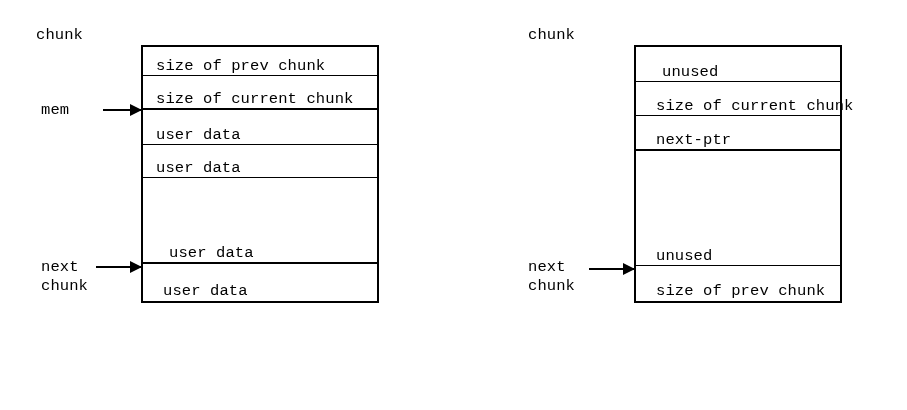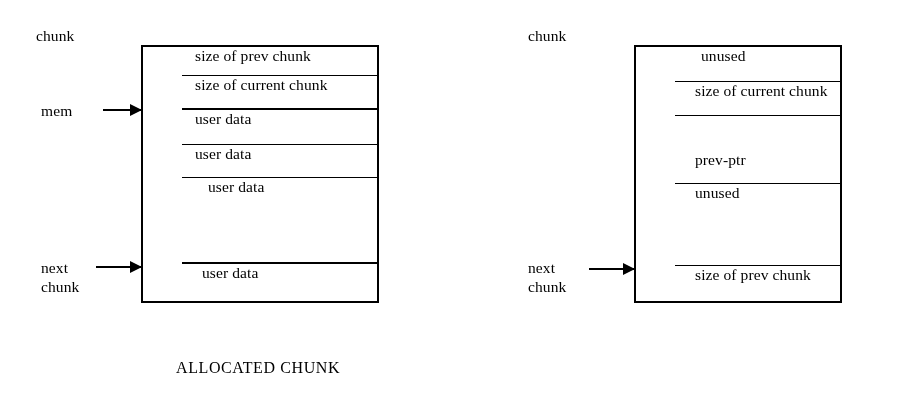--- a/index.html
+++ b/index.html
@@ -5,21 +5,21 @@
   html, body {
     margin: 0;
     padding: 0;
     background: #ffffff;
   }
   #canvas {
     position: relative;
     width: 907px;
     height: 410px;
     background: #ffffff;
-    font-family: Liberation Serif, serif;
+    font-family: Liberation Mono, monospace;
     color: #000000;
     overflow: hidden;
   }
 
   
   .abs { position: absolute; }
 
   .side-label {
     font-size: 15.5px;
     line-height: 19px;
@@ -42,22 +42,21 @@
     border: 2.5px solid #000000;
     background: #ffffff;
   }
 
   .chunk-row {
     position: absolute;
     left: 0;
     right: 0;
     box-sizing: border-box;
     display: flex;
-    align-items: flex-start;
-    margin-left: 39px;
+    align-items: flex-end;
   }
   .chunk-row.div-thin  { border-bottom: 1.6px solid #000000; }
   .chunk-row.div-thick { border-bottom: 2.6px solid #000000; }
   .chunk-row.div-none  { border-bottom: none; }
 
   .row-label {
     font-size: 15.5px;
     color: #000000;
     white-space: pre;
     letter-spacing: 0.1px;
@@ -120,43 +119,42 @@
 
     <div class="chunk-row div-thick" style="top:131px; height:86px;">
       <span class="row-label indent-c">user data</span>
     </div>
 
     <div class="chunk-row div-none" style="top:217px; height:36px;">
       <span class="row-label indent-b">user data</span>
     </div>
   </div>
 
-  <div class="abs caption" style="left:176px; top:359px;">ALLOCATED CHUNK</div>
 
   <div class="abs side-label" style="left:528px; top:26px;">chunk</div>
 
   <div class="abs side-label" style="left:528px; top:258px;">next</div>
   <div class="abs side-label" style="left:528px; top:277px;">chunk</div>
 
   <div class="arrow" style="left:589px; top:268px; width:45px;"></div>
 
   <div class="chunk-box" style="left:634px; top:45px; width:208px; height:258px;">
 
     <div class="chunk-row div-thin" style="top:0px; height:34.5px;">
       <span class="row-label indent-c">unused</span>
     </div>
 
     <div class="chunk-row div-thin" style="top:34.5px; height:34.5px;">
       <span class="row-label indent-b">size of current chunk</span>
     </div>
 
+    <div class="chunk-row div-thick" style="top:69px; height:34.5px;">
+      <span class="row-label indent-b">next-ptr</span>
+    </div>
 
-    <div class="chunk-row div-thin" style="top:103.5px; height:33px;">
-      <span class="row-label indent-b">prev-ptr</span>
-    </div>
 
     <div class="chunk-row div-thin" style="top:136.5px; height:82.5px;">
       <span class="row-label indent-b">unused</span>
     </div>
 
     <div class="chunk-row div-none" style="top:219px; height:34px;">
       <span class="row-label indent-b">size of prev chunk</span>
     </div>
   </div>
 

